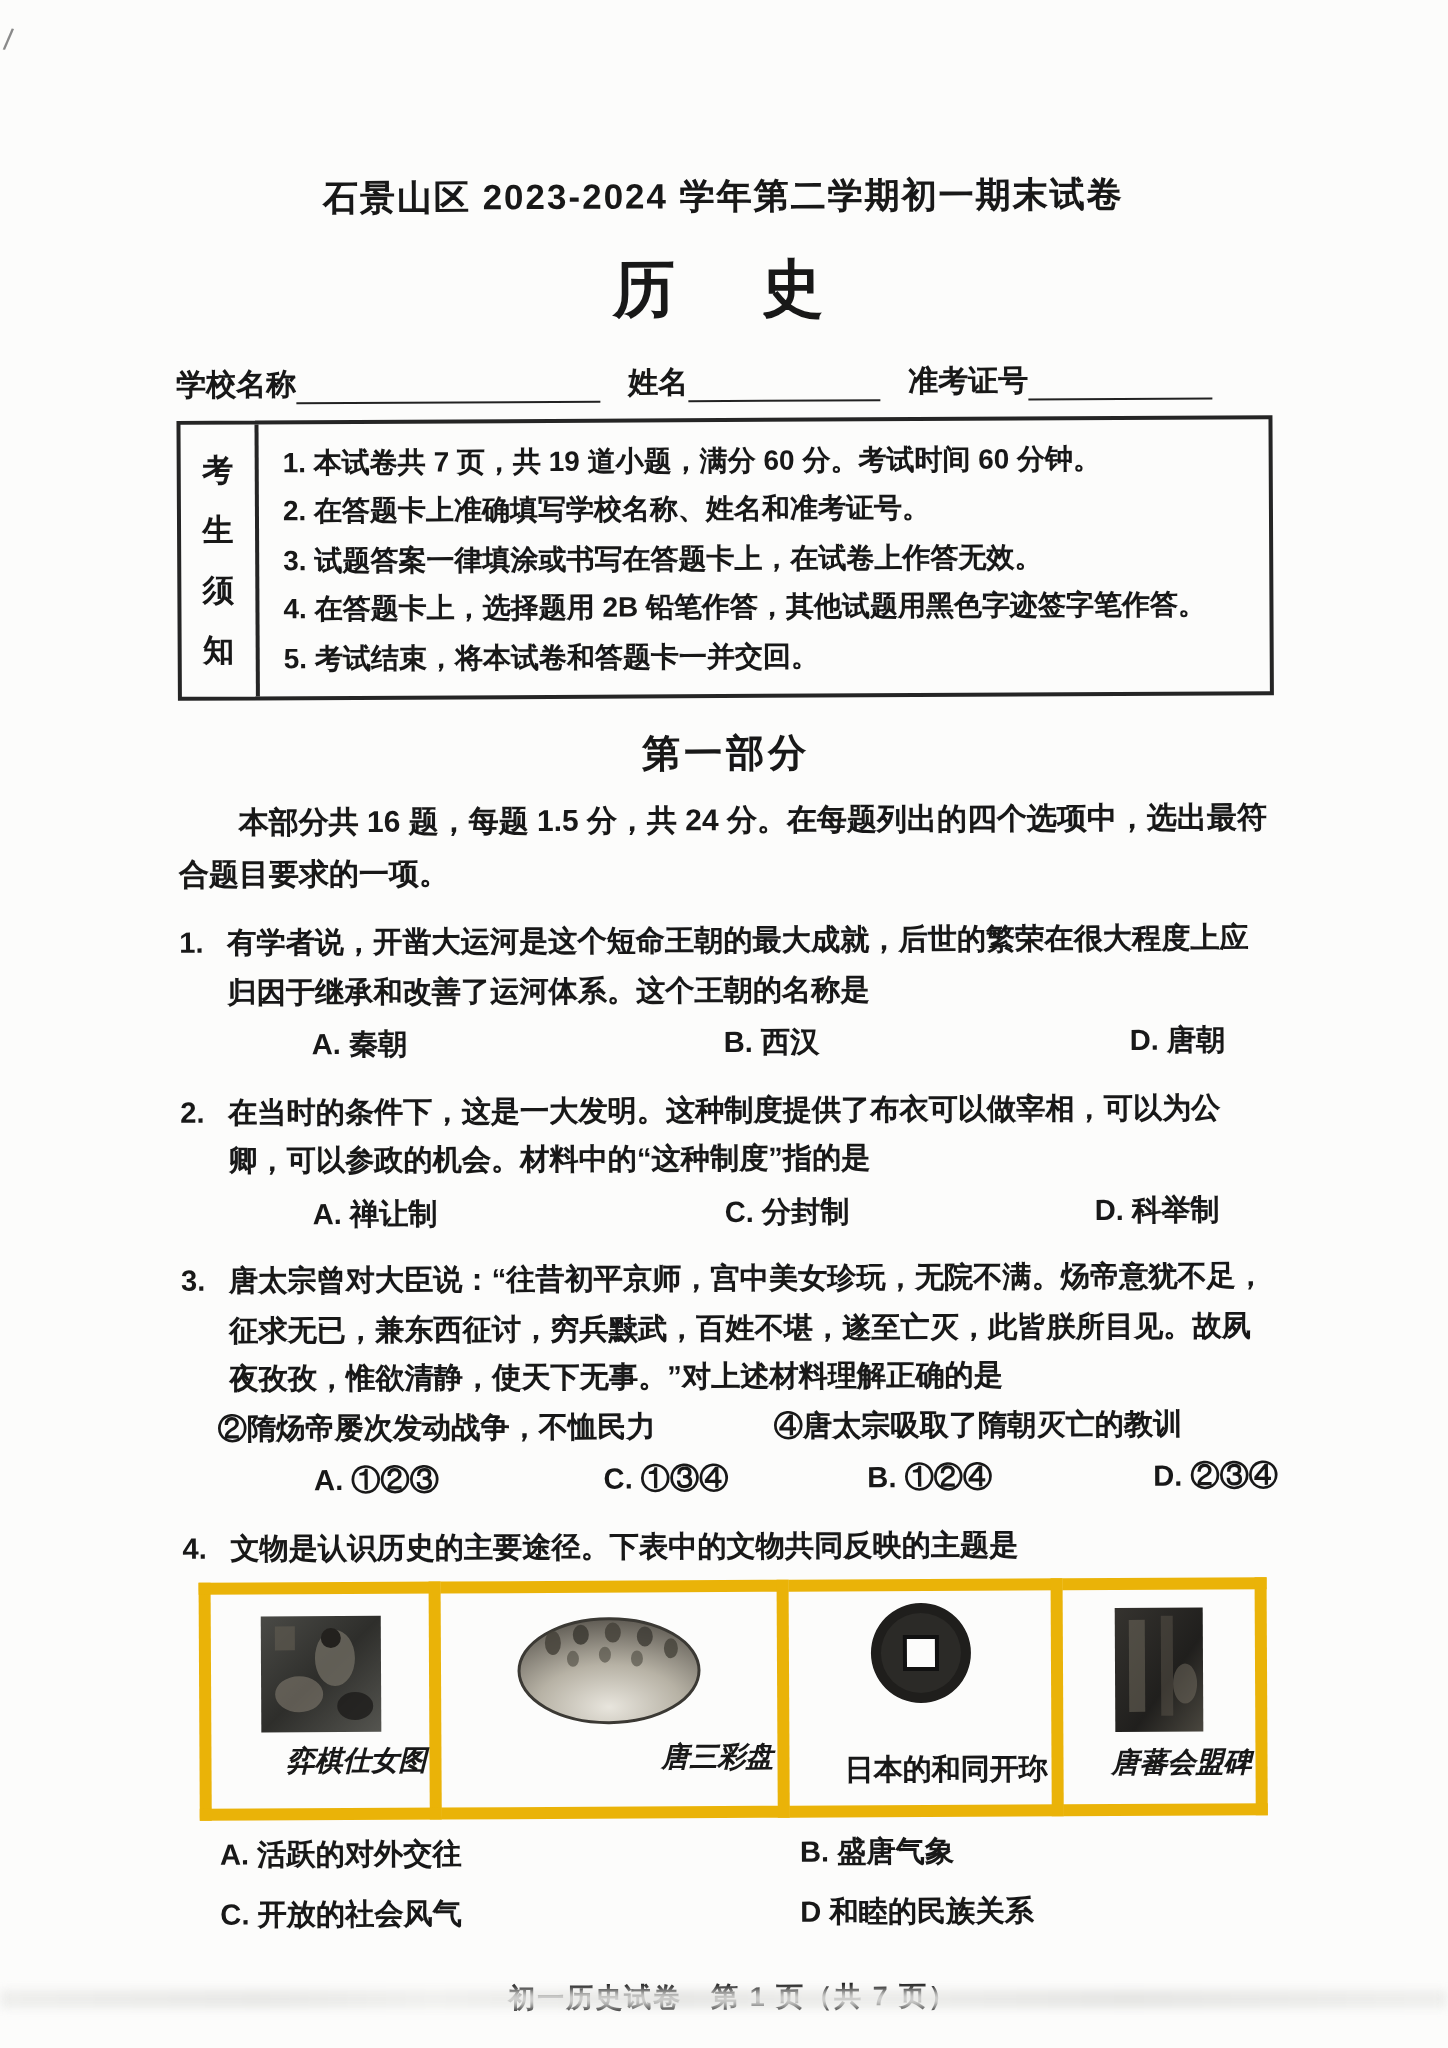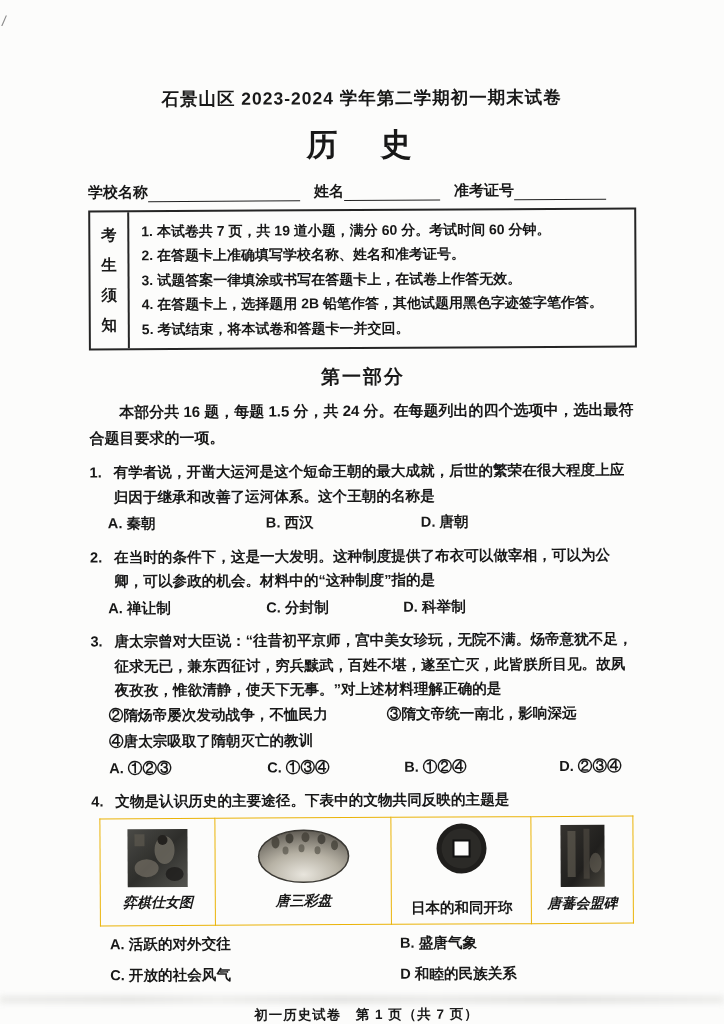--- a/index.html
+++ b/index.html
@@ -52,32 +52,32 @@
   .part-heading{
     text-align:center;font-size:19px;font-weight:bold;margin-top:15px;letter-spacing:2px;
   }
   .part-intro{
     margin-top:8px;font-size:15px;font-weight:bold;line-height:26px;text-indent:2em;
   }
   .question{margin-top:9px;font-size:14.6px;font-weight:bold;line-height:24.5px;}
   .q-body{position:relative;padding-left:24px;}
   .q-num{position:absolute;left:0;top:0;}
   .options-row{display:flex;padding-left:18px;margin-top:2px;}
-  .options-row .opt{white-space:nowrap;}
+  .options-row .opt{white-space:nowrap;margin-left:48px;}
   .opt-w1{width:158px;}
   .opt-w2{width:155px;}
   .opt-w3{width:137px;}
   .suboptions{display:grid;grid-template-columns:278px auto;padding-left:18px;row-gap:2px;}
   .suboptions .subopt{white-space:nowrap;}
   .options-grid2{display:grid;grid-template-columns:290px auto;padding-left:18px;row-gap:6px;margin-top:6px;}
   .artifact-table{
     border-collapse:collapse;margin:4px 0 2px 8px;width:534px;
   }
   .artifact-table td{
-    border:1px solid #eab308;text-align:center;vertical-align:middle;
+    border:6px solid #eab308;text-align:right;vertical-align:middle;
     padding:4px 2px;height:92px;
   }
   .td-c1{width:118px;}
   .td-c2{width:183px;}
   .td-c3{width:148px;}
   .td-c4{width:104px;}
   .caption-kai{
     font-family:"Liberation Serif",serif;font-style:italic;font-weight:bold;
     font-size:14px;margin-top:3px;
   }
@@ -156,21 +156,20 @@
       </div>
     </div>
 
     <div class="question">
       <div class="q-body">
         <span class="q-num">3.</span>
         <span>唐太宗曾对大臣说：“往昔初平京师，宫中美女珍玩，无院不满。炀帝意犹不足，征求无已，兼东西征讨，穷兵黩武，百姓不堪，遂至亡灭，此皆朕所目见。故夙夜孜孜，惟欲清静，使天下无事。”对上述材料理解正确的是</span>
       </div>
       <div class="suboptions">
         <span class="subopt">②隋炀帝屡次发动战争，不恤民力</span>
-        <span class="subopt">③隋文帝统一南北，影响深远</span>
         <span class="subopt">④唐太宗吸取了隋朝灭亡的教训</span>
       </div>
       <div class="options-row">
         <span class="opt opt-w1">A. ①②③</span>
         <span class="opt opt-w3">C. ①③④</span>
         <span class="opt opt-w2">B. ①②④</span>
         <span class="opt">D. ②③④</span>
       </div>
     </div>
 

